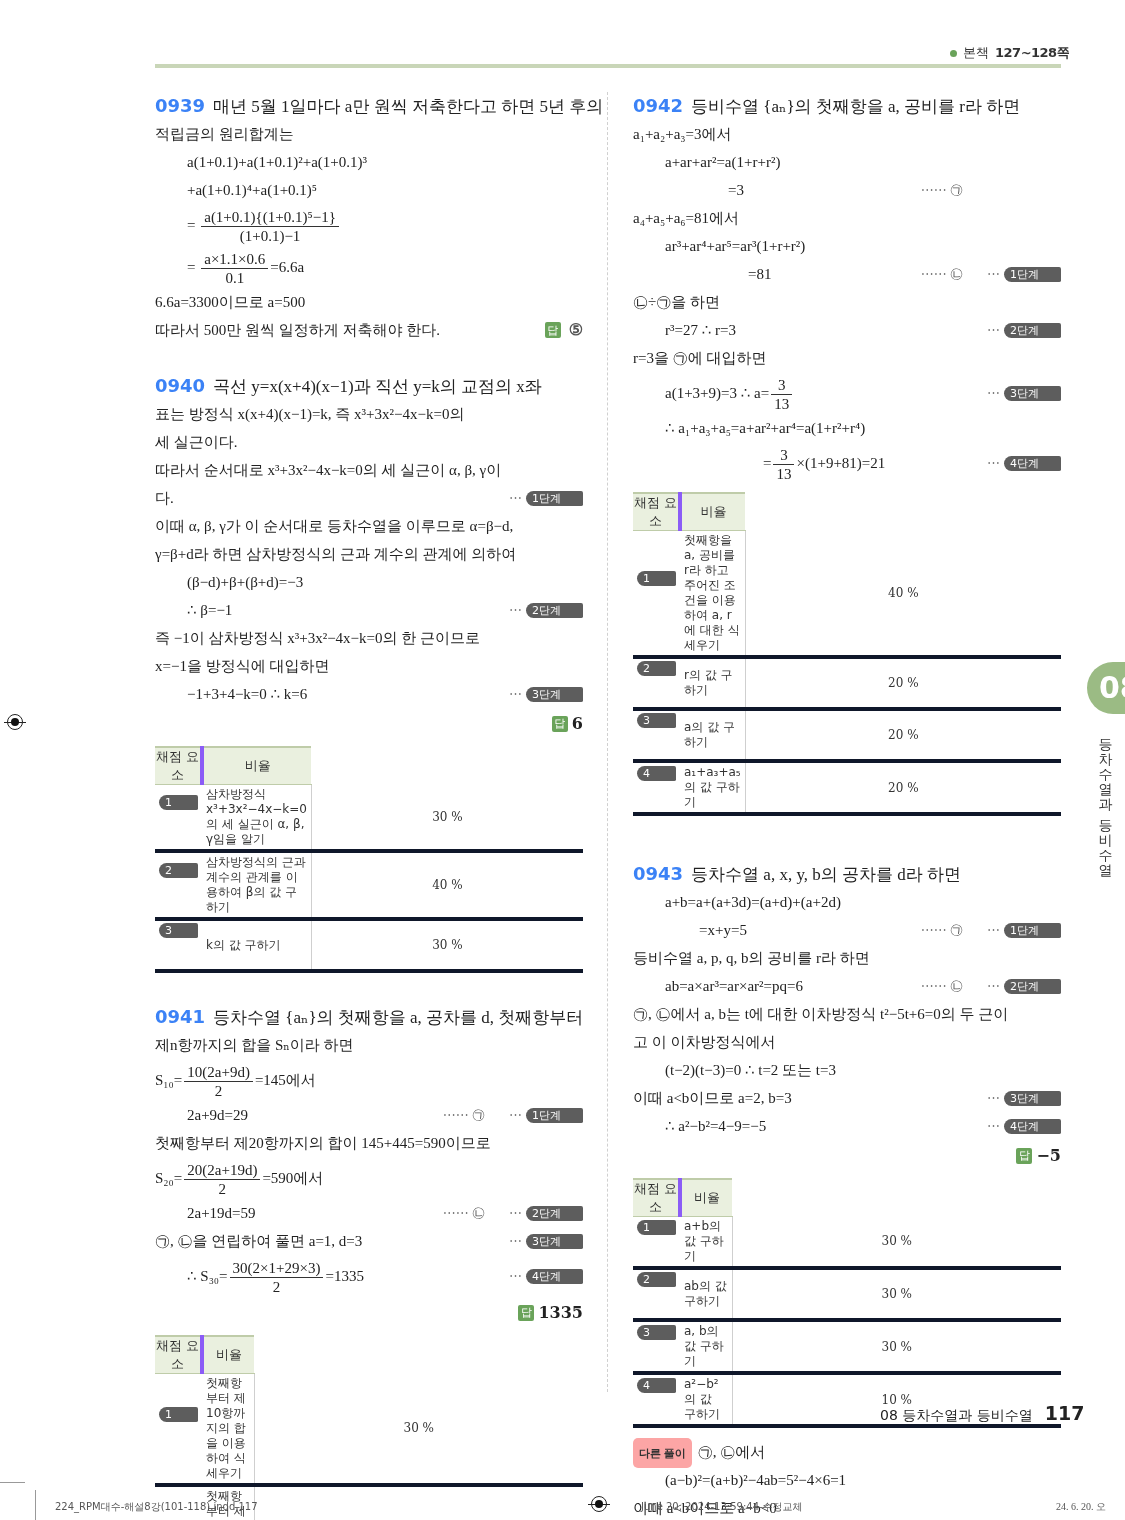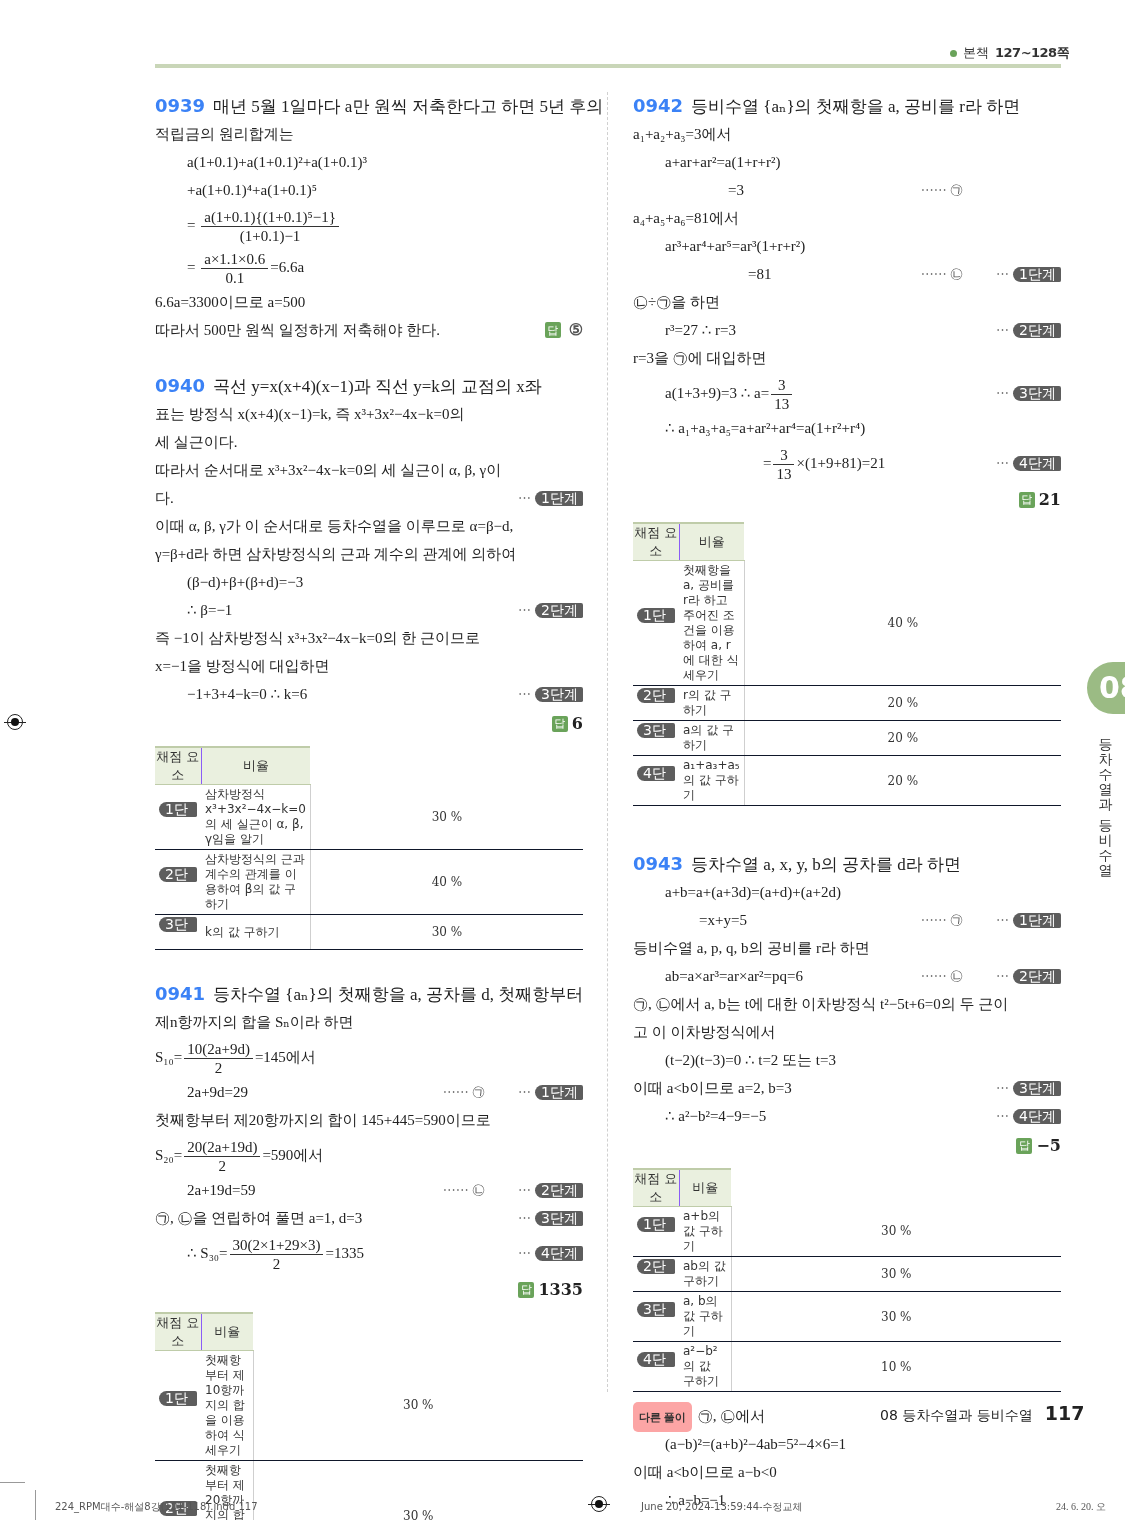--- a/index.html
+++ b/index.html
@@ -16,29 +16,29 @@
   .col.right { left: 633px; }
   .vdivider { position: absolute; left: 607px; top: 92px; width: 0; height: 1300px; border-left: 1px dashed #d0d0d0; }
 
   .line { position: relative; height: 28px; line-height: 28px; white-space: nowrap; font-size: 15px; }
   .line.tall { height: 42px; line-height: 42px; }
   .indent { padding-left: 32px; }
   .indent2 { padding-left: 95px; }
   .pnum { font-family: "DejaVu Sans", sans-serif; font-weight: bold; color: #3b82f6; font-size: 18px; margin-right: 8px; }
   .mark { position: absolute; right: 0; top: 0; display: flex; align-items: center; gap: 4px; color: #555; font-size: 13px; height: 100%; }
   .circ { position: absolute; right: 98px; top: 0; color: #555; font-size: 13px; height: 100%; }
-  .step { display: inline-block; background: #5d5d5d; color: #fff; font-size: 14px; line-height: 15px; height: 15px; padding: 0 5px 0 6px; border-radius: 8px 2px 2px 8px; font-family: "DejaVu Sans", sans-serif; }
+  .step { display: inline-block; background: #5d5d5d; color: #fff; font-size: 11px; line-height: 15px; height: 15px; padding: 0 22px 0 6px; border-radius: 8px 2px 2px 8px; font-family: "DejaVu Sans", sans-serif; }
   .answer { text-align: right; height: 30px; line-height: 30px; }
   .ans-badge { display: inline-block; background: #6aa35a; color: #fff; font-size: 11px; width: 16px; height: 16px; line-height: 16px; text-align: center; border-radius: 2px; margin-right: 4px; vertical-align: middle; }
   .ans-val { font-family: "DejaVu Serif", serif; font-weight: bold; font-size: 16px; vertical-align: middle; }
 
   table.score { width: 428px; border-collapse: collapse; font-size: 12px; margin-top: 8px; }
   table.score th { background: #eaf0df; border-top: 2px solid #bfcca9; border-bottom: 1px solid #bfcca9; height: 28px; font-weight: normal; color: #333; font-size: 13px; }
-  table.score th.rate { border-left: 1px solid #8b5cf6; width: 52px; }
-  table.score td { border-bottom: 1px solid #0f172a; height: 25px; padding: 2px 4px; color: #333; vertical-align: middle; }
+  table.score th.rate { border-left: 4px solid #8b5cf6; width: 52px; }
+  table.score td { border-bottom: 4px solid #0f172a; height: 25px; padding: 2px 4px; color: #333; vertical-align: middle; }
   table.score td.stepcell { width: 46px; padding-left: 4px; }
   table.score td.rate { border-left: 1px solid #cfcfcf; text-align: center; font-family: "DejaVu Serif", serif; font-size: 12px; }
   table.score td.desc { line-height: 15px; }
 
   .alt-badge { display: inline-block; background: #fca5a5; color: #333; font-size: 11px; font-weight: bold; padding: 1px 6px; border-radius: 5px; margin-right: 6px; }
 
   .gap { height: 22px; }
   .footer-chapter { position: absolute; left: 880px; top: 1402px; font-size: 14px; color: #222; }
   .footer-chapter .pg { font-size: 19px; font-weight: bold; margin-left: 12px; }
   .side-tab { position: absolute; left: 1087px; top: 662px; width: 60px; height: 52px; background: #9bbb84; border-radius: 26px 0 0 26px; color: #fff; font-size: 30px; font-weight: bold; line-height: 52px; padding-left: 12px; }
@@ -176,21 +176,20 @@
     <div class="line math indent2"><span>=3</span><span class="circ">⋯⋯ ㉠</span></div>
     <div class="line math">a₄+a₅+a₆=81에서</div>
     <div class="line math indent">ar³+ar⁴+ar⁵=ar³(1+r+r²)</div>
     <div class="line math indent2" style="padding-left:115px"><span>=81</span><span class="circ">⋯⋯ ㉡</span><span class="mark">⋯ <span class="step">1단계</span></span></div>
     <div class="line math">㉡÷㉠을 하면</div>
     <div class="line math indent"><span>r³=27      ∴ r=3</span><span class="mark">⋯ <span class="step">2단계</span></span></div>
     <div class="line math">r=3을 ㉠에 대입하면</div>
     <div class="line tall math indent"><span>a(1+3+9)=3      ∴ a=</span><span class="frac"><span class="num">3</span><span class="den">13</span></span><span class="mark">⋯ <span class="step">3단계</span></span></div>
     <div class="line math indent">∴ a₁+a₃+a₅=a+ar²+ar⁴=a(1+r²+r⁴)</div>
     <div class="line tall math indent2" style="padding-left:130px"><span>=</span><span class="frac"><span class="num">3</span><span class="den">13</span></span><span>×(1+9+81)=21</span><span class="mark">⋯ <span class="step">4단계</span></span></div>
-    <div class="answer"><span class="ans-badge">답</span><span class="ans-val">21</span></div>
 
     <table class="score">
       <tbody>
           <tr>
             <th>채점 요소</th>
             <th class="rate">비율</th>
           </tr>
       <tr>
             <td class="stepcell"><span class="step">1단계</span></td>
             <td class="desc">첫째항을 a, 공비를 r라 하고 주어진 조건을 이용하여 a, r에 대한 식 세우기</td>

